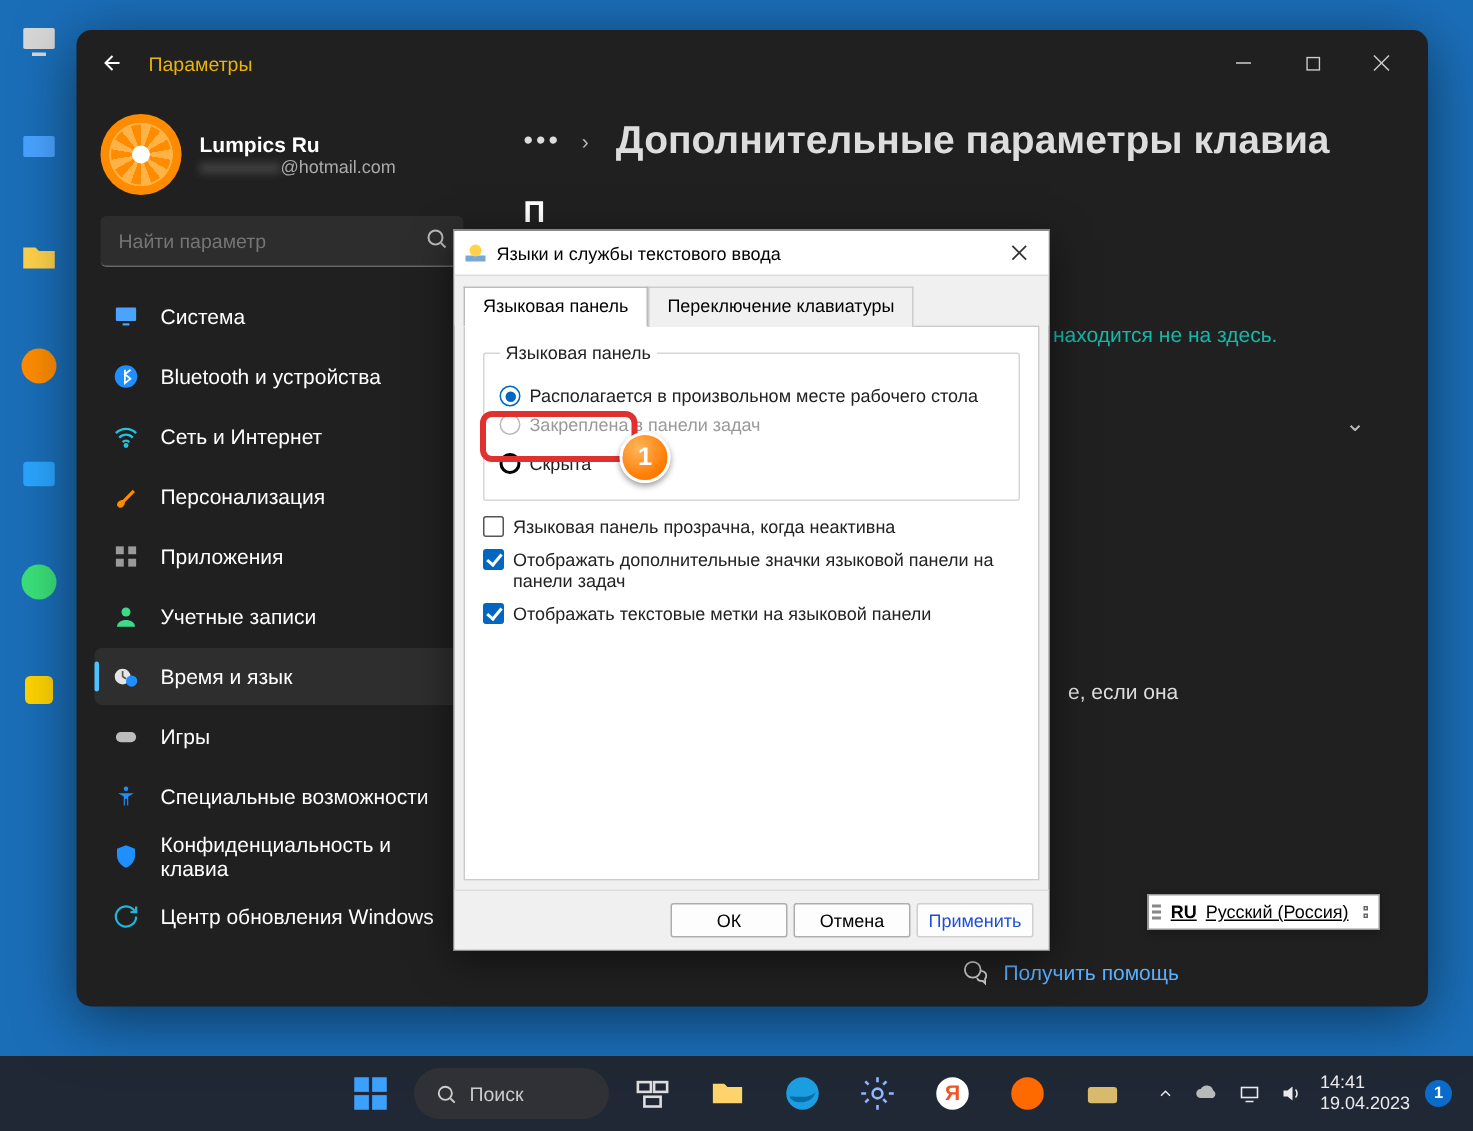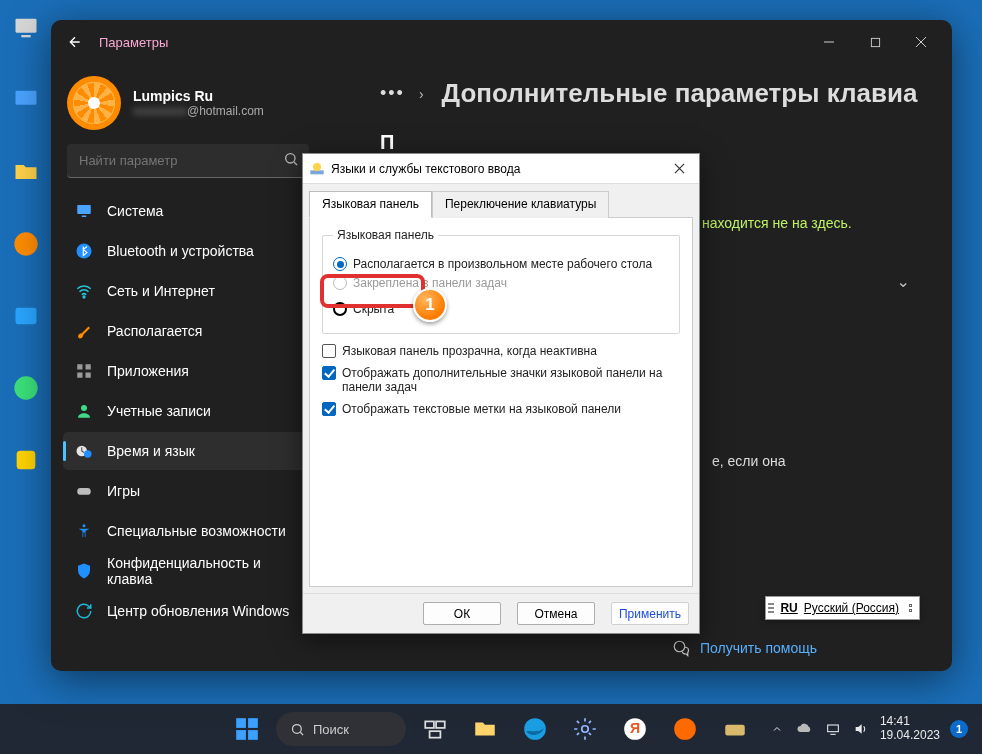--- a/index.html
+++ b/index.html
@@ -6,27 +6,27 @@
   body { width: 982px; height: 754px; background: #1a6eb8; overflow: hidden; position: relative; }
   .desktop { position: absolute; inset: 0; }
 
   
   .desktop-icons { position: absolute; left: 8px; top: 10px; width: 40px; display: flex; flex-direction: column; gap: 36px; }
   .dicon { width: 36px; height: 36px; display:flex; align-items:center; justify-content:center; color:#fff; font-size:10px; text-align:center;}
   .dicon svg { width: 28px; height: 28px; }
 
   
   .settings-window { position:absolute; left:51px; top:20px; width:901px; height:651px; background:#202020; border-radius:10px; box-shadow:0 8px 40px rgba(0,0,0,.5); display:flex; flex-direction:column; overflow:hidden;}
-  .titlebar { height:44px; display:flex; align-items:center; padding:0 8px; color:#f9a8d4; }
+  .titlebar { height:44px; display:flex; align-items:center; padding:0 8px; color:#eab308; }
   .titlebar .back { width:32px; height:32px; display:flex; align-items:center; justify-content:center; cursor:pointer;}
   .titlebar .title { margin-left:8px; font-size:13px;}
   .titlebar .winbtns { margin-left:auto; display:flex;}
   .winbtn { width:46px; height:32px; display:flex; align-items:center; justify-content:center; color:#ccc; cursor:pointer;}
 
-  .settings-body { flex:1; display:flex; overflow:hidden;gap:31px;}
+  .settings-body { flex:1; display:flex; overflow:hidden;}
   .sidebar { width:270px; padding:8px 4px 8px 8px; display:flex; flex-direction:column; color:#fff;}
   .profile { display:flex; align-items:center; gap:12px; padding:4px 8px 14px 8px;}
   .avatar { width:54px; height:54px; border-radius:50%; background:radial-gradient(circle at 50% 50%, #ffb347 0 55%, #ff8c00 56% 100%); position:relative; overflow:hidden; display:flex; align-items:center; justify-content:center;}
   .avatar::after{content:""; position:absolute; width:40px; height:40px; border-radius:50%; background:repeating-conic-gradient(#ffb347 0 20deg,#ff8c00 20deg 40deg);}
   .avatar::before{content:""; position:absolute; width:12px; height:12px; border-radius:50%; background:#fff; z-index:2;}
   .profile-name { font-size:14px; font-weight:600; color:#fff;}
   .profile-email { font-size:12px; color:#aaa;}
   .blurred { filter: blur(3px); color:#888;}
 
   .search-wrap { padding:0 8px 14px 8px;}
@@ -40,21 +40,21 @@
   .nav-item.active::before { content:""; position:absolute; left:0; top:9px; bottom:9px; width:3px; border-radius:2px; background:#4cc2ff;}
   .nav-icon { width:18px; height:18px; display:flex; align-items:center; justify-content:center;}
 
   .content { flex:1; padding:14px 28px 0 28px; color:#fff; position:relative; overflow:hidden;}
   .breadcrumbs { display:flex; align-items:center; gap:14px; color:#ddd; font-size:18px;}
   .ellipsis { font-size:18px; letter-spacing:2px;}
   .chev { font-size:14px; color:#bbb;}
   .page-title { font-size:26px; font-weight:600; margin-left:4px; white-space:nowrap;text-align:center;}
   .sub-title-trunc { margin-top:22px; font-size:20px; font-weight:600; color:#fff;}
 
-  .hint-row { position:absolute; right:30px; top:150px; width:220px; font-size:14px; color:#bef264; line-height:1.4;}
+  .hint-row { position:absolute; right:30px; top:150px; width:220px; font-size:14px; color:#14b8a6; line-height:1.4;}
   .card-chev { position:absolute; right:42px; top:208px; color:#bbb;}
   .hint-row2 { position:absolute; right:30px; top:388px; width:210px; font-size:14px; color:#ddd; line-height:1.4;}
 
   .help-row { position:absolute; left:320px; bottom:14px; display:flex; align-items:center; gap:10px; color:#59b0ff; font-size:14px;}
   .help-row svg { color:#ccc;}
 
   
   .lang-dialog { position:absolute; left:302px; top:153px; width:398px; height:481px; background:#f0f0f0; border:1px solid #8a8a8a; box-shadow:0 6px 24px rgba(0,0,0,.5); display:flex; flex-direction:column; font-size:12px; color:#000;}
   .dlg-title { height:30px; display:flex; align-items:center; padding:11px 6px; background:#fff; border-bottom:1px solid #ddd;}
   .dlg-title-icon { width:16px; height:16px; margin-right:6px;}
@@ -74,21 +74,21 @@
   .radio.disabled { border-color:#bbb;}
   .hl-box { position:absolute; border:4px solid #e03030; border-radius:8px;}
   .hl1 { left:320px; top:274px; width:105px; height:34px;}
   .callout { position:absolute; width:34px; height:34px; border-radius:50%; background:radial-gradient(circle at 35% 30%, #ffb65c, #ff7a00 70%); border:2px solid #fff; box-shadow:0 2px 4px rgba(0,0,0,.4); color:#fff; font-weight:700; display:flex; align-items:center; justify-content:center; font-size:17px;}
   .callout1 { left:413px; top:288px;}
 
   .chk-row { display:flex; align-items:flex-start; gap:6px; margin:8px 0; font-size:12px; color:#222;}
   .chk { width:14px; height:14px; border:1.5px solid #555; border-radius:2px; background:#fff; display:inline-flex; align-items:center; justify-content:center; flex-shrink:0;}
   .chk.checked { background:#0067c0; border-color:#0067c0;}
   .chk.checked::after { content:""; width:4px; height:8px; border:solid #fff; border-width:0 2px 2px 0; transform:rotate(40deg) translateY(-1px);}
-  .dlg-buttons { height:40px; display:flex; align-items:center; justify-content:flex-end; gap:16px; padding:0 10px; border-top:1px solid #ddd; background:#f0f0f0;}
+  .dlg-buttons { height:40px; display:flex; align-items:center; justify-content:flex-end; gap:4px; padding:0 10px; border-top:1px solid #ddd; background:#f0f0f0;}
   .btn { min-width:78px; height:23px; border:1px solid #adadad; background:#fdfdfd; font-size:12px; border-radius:2px; cursor:pointer;}
   .btn.disabled { color:#1d4ed8; border-color:#d0d0d0;}
 
   
   .lang-bar { position:absolute; right:62px; top:596px; height:24px; background:#fff; border:1px solid #999; display:flex; align-items:center; padding:0 4px 0 2px; font-size:12px; gap:6px; box-shadow:0 2px 6px rgba(0,0,0,.3);text-decoration:underline;}
   .lang-bar .grip { width:6px; display:flex; flex-direction:column; gap:2px;}
   .lang-bar .grip span{height:2px;background:#888;}
   .lang-bar .rest { width:10px; display:flex; flex-direction:column; gap:2px; align-items:center;}
   .lang-bar .rest span{width:3px;height:3px;border:1px solid #666;}
 
@@ -222,21 +222,21 @@
                 </svg>
               </span>
               <span>Сеть и Интернет</span>
             </div>
           <div class="nav-item">
               <span class="nav-icon">
                 <svg viewBox="0 0 24 24" width="18" height="18" fill="#ff8c00">
                   <path d="M4 20c0-3 2-5 5-5l9-9 2 2-9 9c0 3-2 5-5 5z"></path>
                 </svg>
               </span>
-              <span>Располагается</span>
+              <span>Персонализация</span>
             </div>
           <div class="nav-item">
               <span class="nav-icon">
                 <svg viewBox="0 0 24 24" width="18" height="18" fill="#9a9a9a">
                   <rect x="3" y="3" width="7" height="7"></rect>
                   <rect x="14" y="3" width="7" height="7"></rect>
                   <rect x="3" y="14" width="7" height="7"></rect>
                   <rect x="14" y="14" width="7" height="7"></rect>
                 </svg>
               </span>

